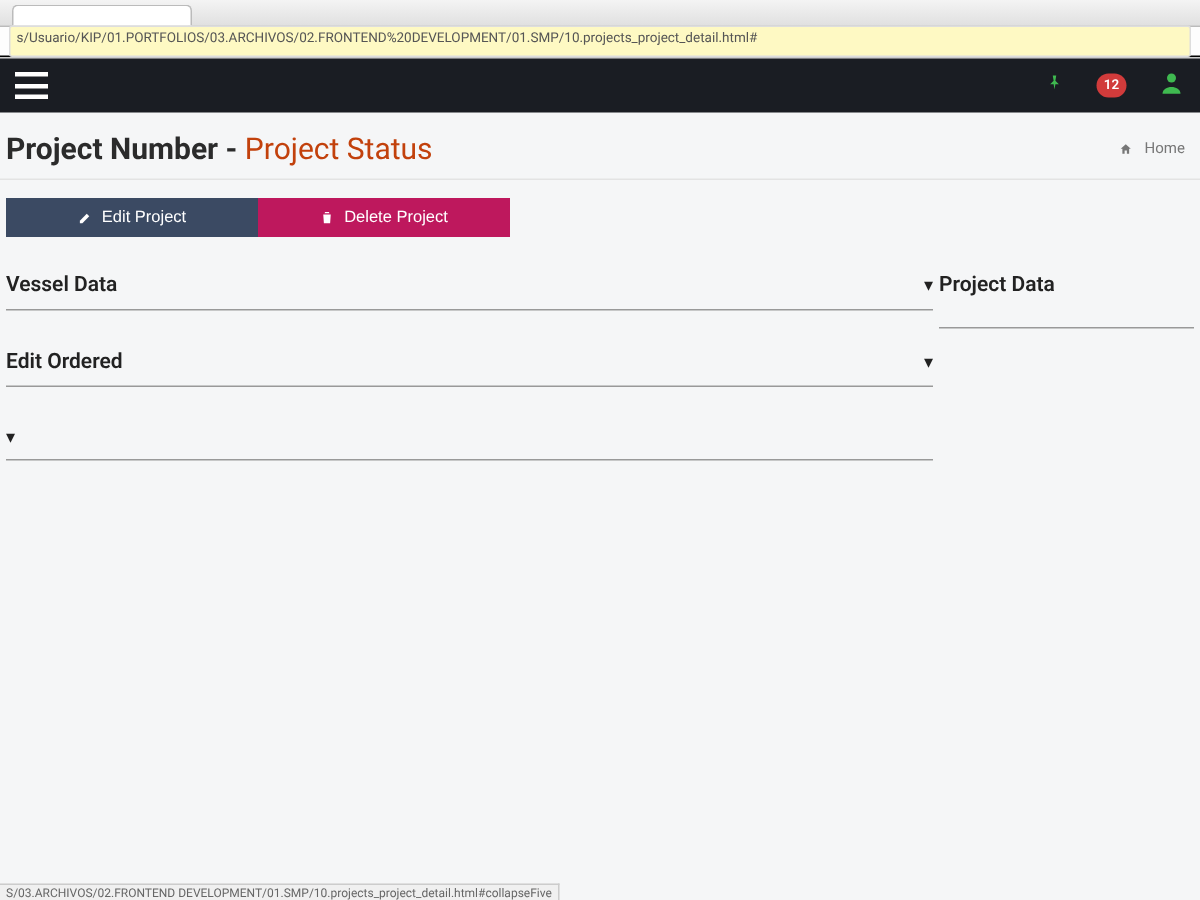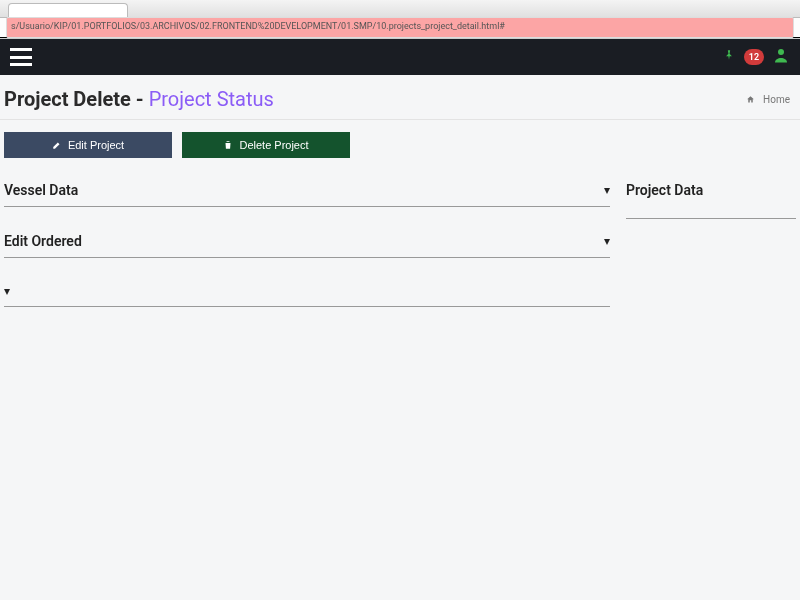--- a/index.html
+++ b/index.html
@@ -37,21 +37,21 @@
     height: 20px;
     background: #fdfdfd;
     display: flex;
     align-items: center;
     padding: 0 6px;
     border-bottom: 1px solid #000;
   }
   .addr-bar {
     flex: 1;
     height: 21px;
-    background: #fca5a5;
+    background: #fef9c3;
     border: 1px solid #ddd;
     border-radius: 2px;
     font-size: 9px;
     color: #555;
     padding: 0 4px;
     line-height: 16px;
     white-space: nowrap;
     overflow: hidden;
   }
   .topbar {
@@ -71,21 +71,21 @@
     cursor: pointer;
   }
   .hamburger span {
     display: block;
     height: 3px;
     background: #fff;
   }
   .topbar-right {
     display: flex;
     align-items: center;
-    gap: 8px;
+    gap: 21px;
   }
   .pin-icon {
     color: #3fb950;
     font-size: 15px;
   }
   .badge {
     background: #d13b3b;
     color: #fff;
     border-radius: 9px;
     min-width: 20px;
@@ -108,54 +108,54 @@
     padding: 12px 10px 8px 4px;
     border-bottom: 1px solid #e3e3e3;
   }
   .page-title {
     font-size: 20px;
     font-weight: 700;
     color: #2b2b2b;
   }
   .page-title .status {
     font-weight: 400;
-    color: #8b5cf6;
+    color: #c2410c;
   }
   .breadcrumb {
     font-size: 10px;
     color: #777;
     display: flex;
     align-items: center;
     gap: 8px;
   }
   .breadcrumb svg { width: 9px; height: 9px; }
   .action-row {
     display: flex;
-    gap: 10px;
+    gap: 0;
     padding: 12px 4px 14px 4px;
   }
   .btn {
     flex: 0 0 auto;
     width: 168px;
     height: 26px;
     border: none;
     color: #fff;
     font-size: 11px;
     display: flex;
     align-items: center;
     justify-content: center;
     gap: 6px;
     cursor: pointer;
   }
   .btn-edit { background: #3b4a63; }
-  .btn-delete { background: #14532d; }
+  .btn-delete { background: #be185d; }
   .btn svg { width: 10px; height: 10px; fill: #fff; }
   .content {
     display: flex;
-    gap: 16px;
+    gap: 4px;
     padding: 0 4px;
     justify-content: flex-end;
   }
   .col-left { flex: 1 1 auto; }
   .col-right { flex: 0 0 170px; }
   .panel {
     border-bottom: 1px solid #999;
     padding: 10px 0 8px 0;
     display: flex;
     align-items: center;
@@ -236,21 +236,21 @@
         <svg width="18" height="18" viewBox="0 0 24 24" fill="#3fb950">
             <circle cx="12" cy="8" r="4"></circle>
             <path d="M4 22c0-4 4-6 8-6s8 2 8 6z"></path>
           </svg>
       </span>
     </div>
   </div>
 
   <div class="page-header">
     <h1 class="page-title">
-      <span>Project Delete</span><span> - </span><span class="status">Project Status</span>
+      <span>Project Number</span><span> - </span><span class="status">Project Status</span>
     </h1>
     <div class="breadcrumb">
       <svg viewBox="0 0 24 24">
           <path fill="#777" d="M12 3l9 8h-3v9h-4v-6h-4v6H6v-9H3z"></path>
         </svg>
       <span>Home</span>
     </div>
   </div>
 
   <div class="action-row">
@@ -283,13 +283,14 @@
       </div>
     </div>
 
     <div class="col-right">
       <div class="right-item">
         <span>Project Data</span>
       </div>
     </div>
   </div>
 
+  <div class="status-line">S/03.ARCHIVOS/02.FRONTEND DEVELOPMENT/01.SMP/10.projects_project_detail.html#collapseFive</div>
 </div>
 
 </body></html>

